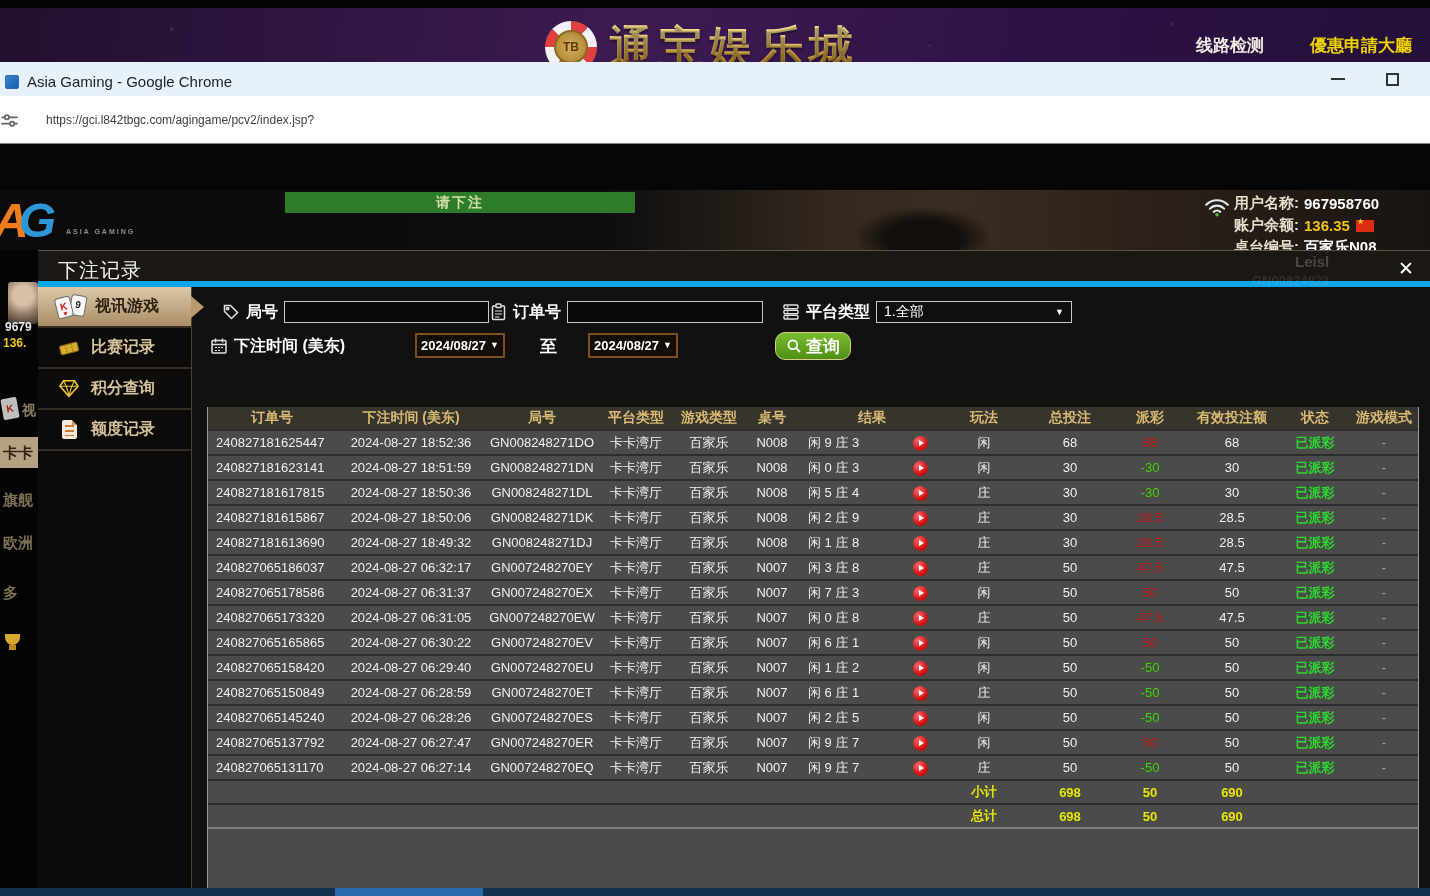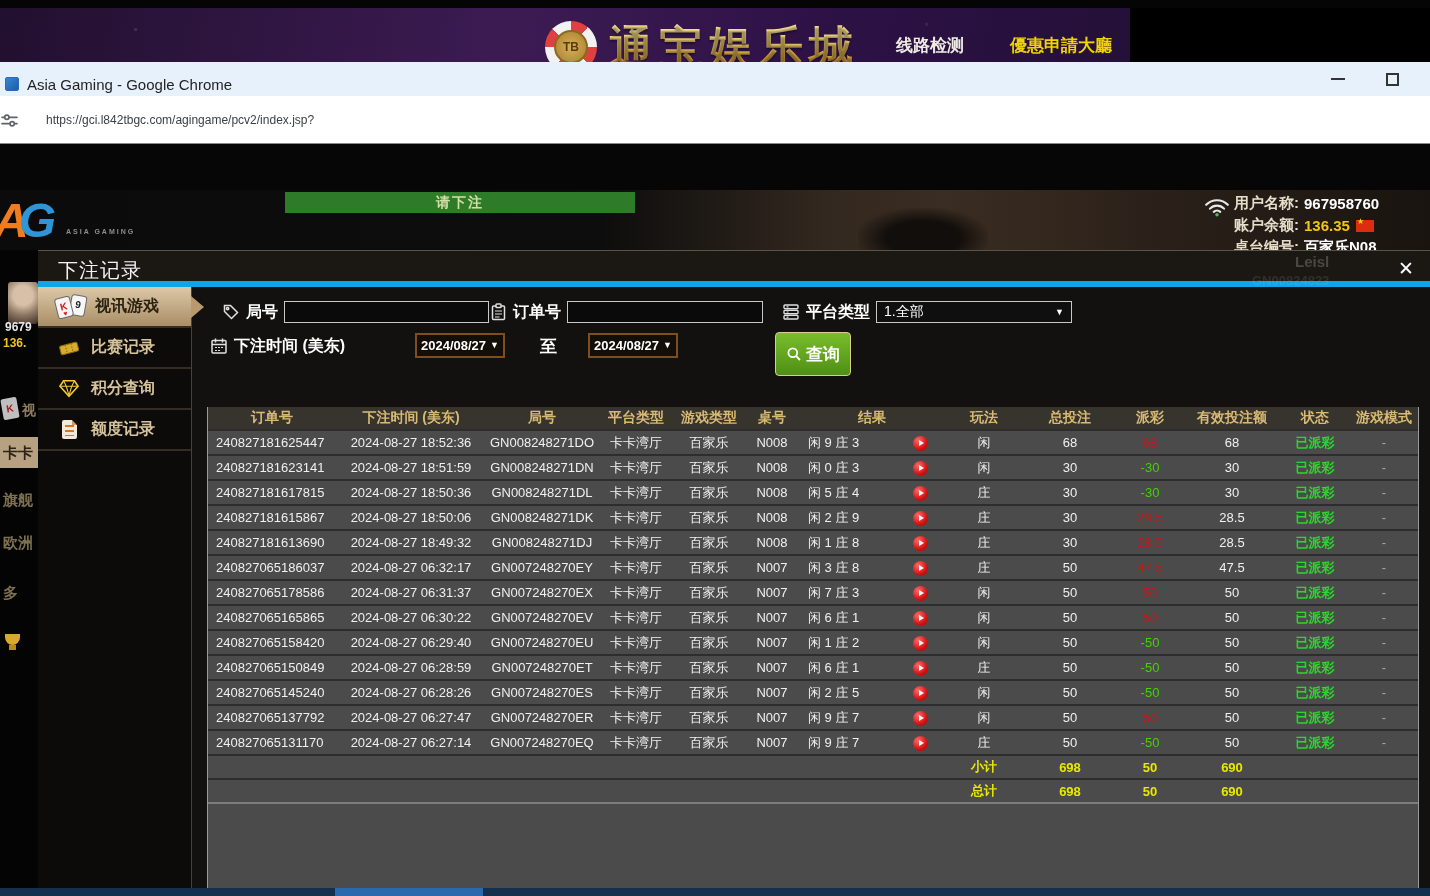--- a/index.html
+++ b/index.html
@@ -1,42 +1,42 @@
 <!DOCTYPE html>
 <html><head>
 <meta charset="utf-8">
 <style>
   html,body{margin:0;padding:0;background:#000;}
   *{box-sizing:border-box;font-family:"Liberation Sans","DejaVu Sans",sans-serif;}
   .screen{position:relative;width:1430px;height:896px;overflow:hidden;background:#000;}
 
   
   .top-black{position:absolute;left:0;top:0;width:1430px;height:8px;background:#050505;}
-  .site-header{position:absolute;left:0;top:8px;width:1130px;height:54px;overflow:hidden;z-index:1;
+  .site-header{position:absolute;left:0;top:8px;width:1430px;height:54px;overflow:hidden;z-index:1;
     background:linear-gradient(100deg,#22102f 0%,#3c1b53 45%,#2c1145 75%,#241038 100%);padding-left:20px;}
   .site-header::before{content:'';position:absolute;inset:0;
     background:radial-gradient(circle at 12% 40%,rgba(255,255,255,.10) 0 1.5px,transparent 2px),
                radial-gradient(circle at 82% 30%,rgba(255,255,255,.08) 0 1.5px,transparent 2px),
                radial-gradient(circle at 65% 70%,rgba(255,255,255,.06) 0 1px,transparent 2px);}
   .brand-wrap{position:absolute;left:545px;top:13px;display:flex;align-items:flex-start;gap:12px;}
   .chip{width:52px;height:52px;border-radius:50%;flex:0 0 52px;
     background:conic-gradient(#e04040 0 40deg,#f2f2f2 40deg 90deg,#e04040 90deg 135deg,#f2f2f2 135deg 180deg,#e04040 180deg 220deg,#f2f2f2 220deg 270deg,#e04040 270deg 315deg,#f2f2f2 315deg 360deg);
     display:flex;align-items:center;justify-content:center;}
   .chip-core{width:34px;height:34px;border-radius:50%;background:radial-gradient(#d8b05a,#a87f2e);
     color:#5a3c08;font-size:12px;font-weight:bold;display:flex;align-items:center;justify-content:center;border:2px solid #8a6a20;}
   .brand-text{font-size:44px;font-weight:bold;letter-spacing:6px;line-height:52px;
     background:linear-gradient(#f8e08a 20%,#c8952f 80%);-webkit-background-clip:text;background-clip:text;color:transparent;
     text-shadow:0 2px 2px rgba(0,0,0,.35);}
   .header-links{position:absolute;right:18px;top:26px;display:flex;gap:46px;font-size:17px;font-weight:bold;}
   .hlink-white{color:#f0ece4;}
   .hlink-yellow{color:#f0d400;}
 
   
   .chrome-titlebar{position:absolute;left:0;top:62px;width:1430px;height:45px;background:#e7f1fc;z-index:2;
-    border-bottom:1px solid #0ea5e9;display:flex;align-items:center;}
+    border-bottom:6px solid #0ea5e9;display:flex;align-items:center;}
   .favicon{width:14px;height:14px;margin-left:5px;border-radius:2px;background:linear-gradient(135deg,#3a86d4,#1a5da8);
     border:1px solid #2a6ab8;}
   .win-title{margin-left:8px;font-size:15px;color:#1f1f1f;}
   .win-btn{position:absolute;top:0;width:40px;height:34px;display:flex;align-items:center;justify-content:center;}
   .btn-min{right:72px;}
   .btn-max{right:18px;}
   .glyph-min{width:14px;height:2px;background:#333;}
   .glyph-max{width:13px;height:13px;border:2px solid #333;background:transparent;}
   .chrome-urlbar{position:absolute;left:0;top:96px;width:1430px;height:48px;background:#ffffff;z-index:2;
     border-bottom:1px solid #8a8a8a;display:flex;align-items:center;}
@@ -119,21 +119,21 @@
   .f-group{position:absolute;display:flex;align-items:center;gap:6px;height:26px;white-space:nowrap;}
   .f-label{font-weight:bold;font-size:16px;color:#fff;}
   .f-input{width:205px;height:22px;background:#0a0a0a;border:1px solid #c8c8c8;color:#fff;font-size:13px;padding:0 4px;}
   .f-input.order{width:196px;}
   .f-select{width:196px;height:22px;background:#0f0f0f;border:1px solid #c8c8c8;color:#fff;font-size:14px;
     display:flex;align-items:center;justify-content:space-between;padding:0 7px;}
   .f-date{width:90px;height:25px;background:#140e08;border:2px solid #7d4e20;color:#fff;font-weight:bold;font-size:13px;
     display:flex;align-items:center;justify-content:center;gap:4px;}
   .caret{font-size:9px;color:#fff;}
   .to-label{position:absolute;left:348px;top:48px;font-size:17px;font-weight:bold;color:#fff;}
-  .btn-search{position:absolute;left:583px;top:45px;height:44px;padding:0 10px;border-radius:4px;
+  .btn-search{position:absolute;left:583px;top:45px;height:28px;padding:0 10px;border-radius:10px;
     background:linear-gradient(#79bd2c,#4f8f15);border:1px solid #d6cf8d;color:#fff;font-weight:bold;font-size:17px;
     display:flex;align-items:center;gap:4px;}
 
   
   .table-wrap{position:absolute;left:15px;top:120px;width:1212px;bottom:0;background:#4b4b4b;
     border-left:1px solid #9b9b9b;border-right:1px solid #9b9b9b;overflow:hidden;}
   table{border-collapse:collapse;table-layout:fixed;width:1210px;font-size:13px;color:#f0f0f0;}
   th{height:23px;background:#37342e;color:#d9ba72;border-bottom:2px solid #2d2d2d;font-size:14px;font-weight:bold;
     overflow:hidden;white-space:nowrap;}
   td{height:25px;background:#4b4b4b;border-bottom:2px solid #2d2d2d;text-align:center;
@@ -505,20 +505,36 @@
                 <td class="al">闲 7 庄 3</td>
                 <td><span class="play-btn"></span></td>
                 <td>闲</td>
                 <td>50</td>
                 <td class="win">50</td>
                 <td>50</td>
                 <td class="status">已派彩</td>
                 <td class="mode">-</td>
               </tr>
               <tr>
+                <td class="al">240827065173320</td>
+                <td>2024-08-27 06:31:05</td>
+                <td>GN007248270EW</td>
+                <td>卡卡湾厅</td>
+                <td>百家乐</td>
+                <td>N007</td>
+                <td class="al">闲 0 庄 8</td>
+                <td><span class="play-btn"></span></td>
+                <td>庄</td>
+                <td>50</td>
+                <td class="win">47.5</td>
+                <td>47.5</td>
+                <td class="status">已派彩</td>
+                <td class="mode">-</td>
+              </tr>
+              <tr>
                 <td class="al">240827065165865</td>
                 <td>2024-08-27 06:30:22</td>
                 <td>GN007248270EV</td>
                 <td>卡卡湾厅</td>
                 <td>百家乐</td>
                 <td>N007</td>
                 <td class="al">闲 6 庄 1</td>
                 <td><span class="play-btn"></span></td>
                 <td>闲</td>
                 <td>50</td>

